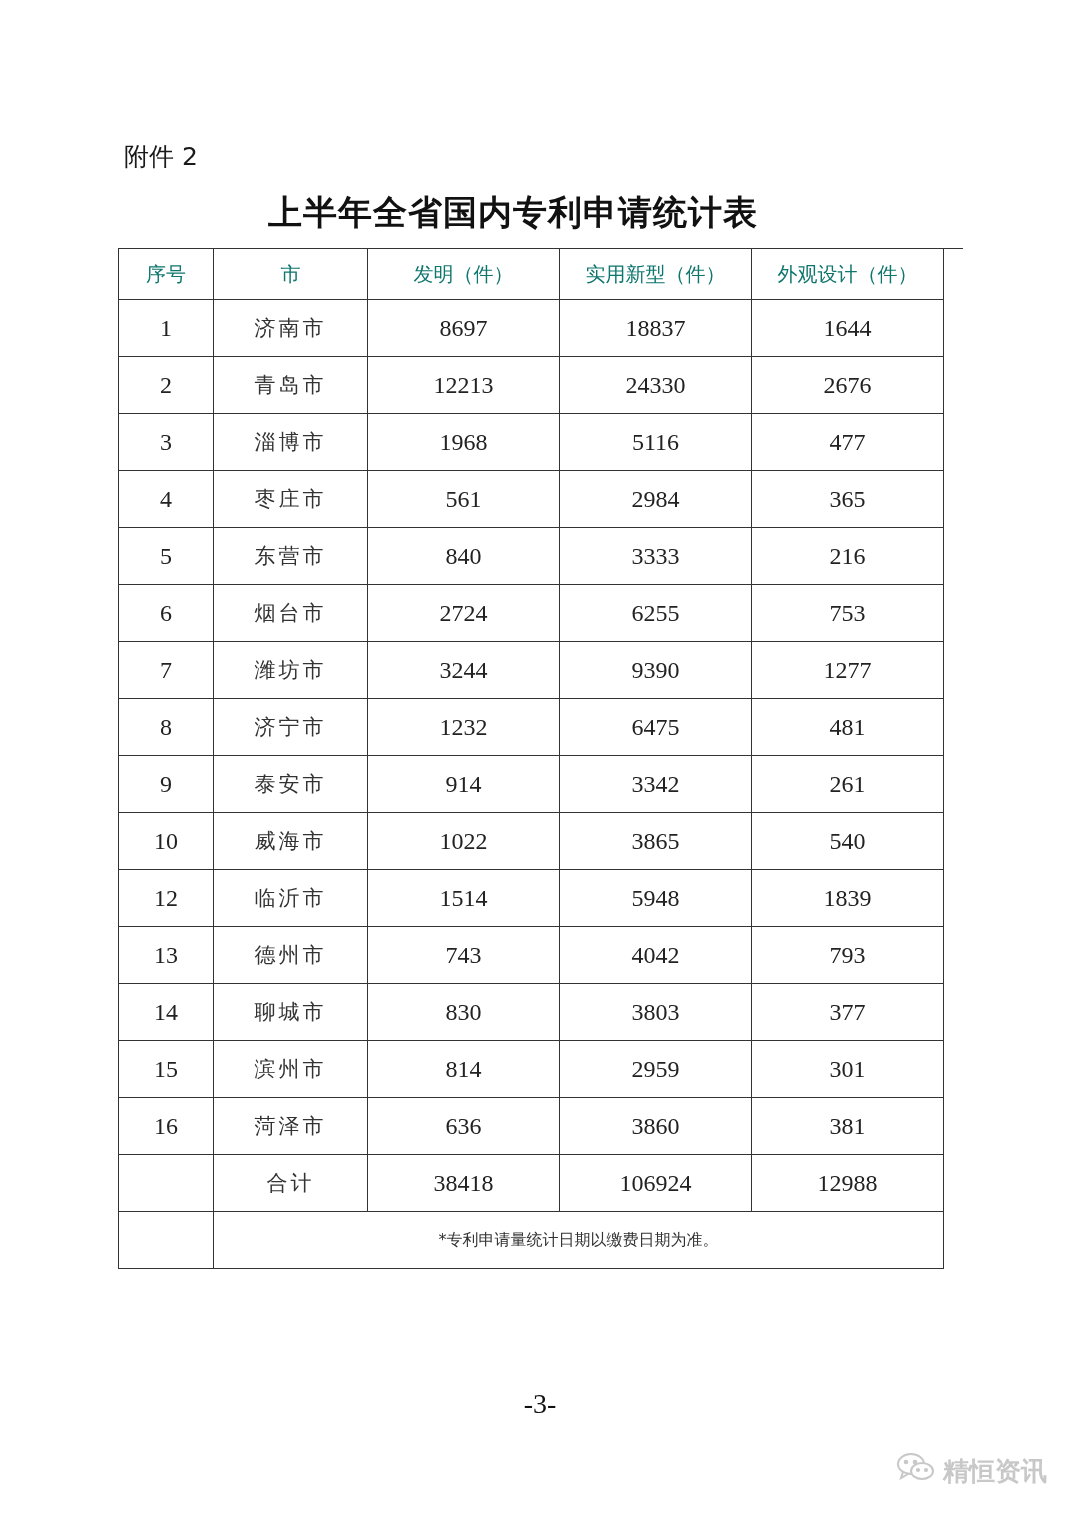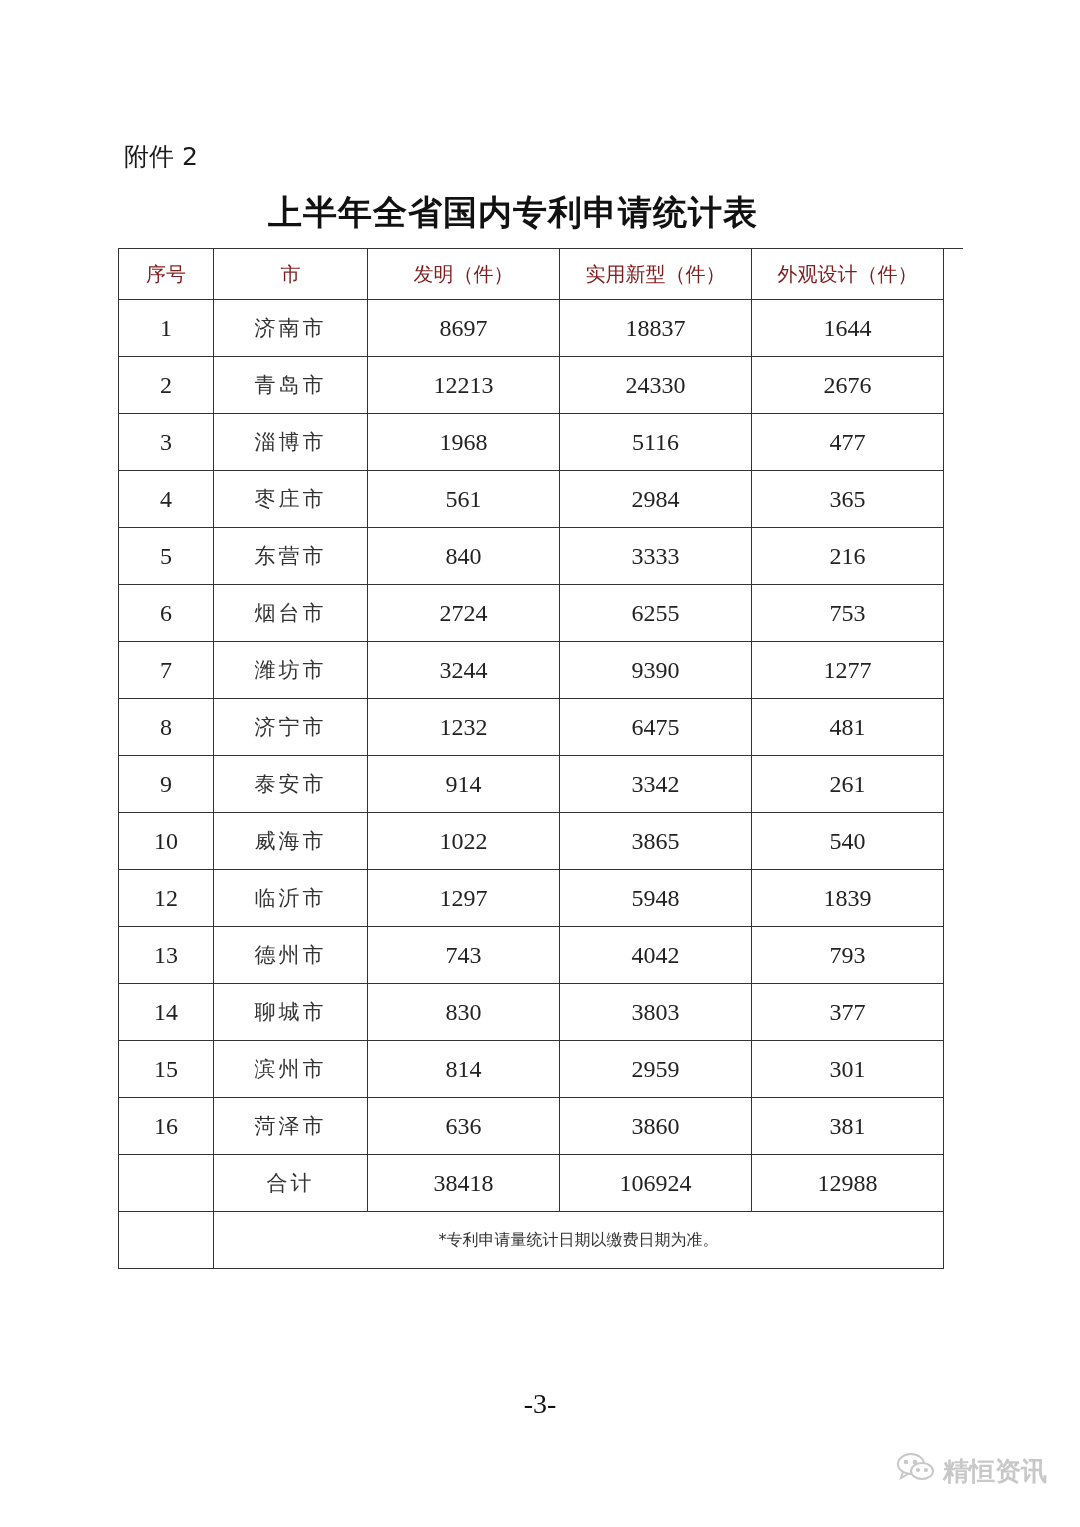--- a/index.html
+++ b/index.html
@@ -2,21 +2,21 @@
 <html><head>
 <meta charset="utf-8">
 <style>
   html, body { margin: 0; padding: 0; background: #ffffff; }
   body { width: 1080px; height: 1527px; position: relative; overflow: hidden; color: #1a1a1a; }
   .attach { position: absolute; left: 124px; top: 140px; font-family: "DejaVu Sans", sans-serif; font-size: 25px; color: #1a1a1a; }
   .title { position: absolute; left: 0; width: 1026px; top: 190px; text-align: center; font-family: "DejaVu Serif", serif; font-size: 34px; font-weight: bold; letter-spacing: 1px; color: #111; }
   .topline { position: absolute; left: 118px; top: 248px; width: 845px; height: 0; border-top: 1.5px solid #333; }
   table.stats { position: absolute; left: 118px; top: 248px; border-collapse: collapse; table-layout: fixed; }
   table.stats td, table.stats th { border: 1.5px solid #333; height: 56px; padding: 0; text-align: center; vertical-align: middle; }
-  table.stats th { font-family: "DejaVu Sans", sans-serif; font-weight: normal; font-size: 20px; color: #7f1d1d; height: 50px; border-radius: 25px; }
+  table.stats th { font-family: "DejaVu Sans", sans-serif; font-weight: normal; font-size: 20px; color: #0f766e; height: 50px; border-radius: 25px; }
   .c-idx { width: 95px; }
   .c-city { width: 154px; }
   .c-num { width: 192px; }
   td.idx, td.num { font-family: "Liberation Serif", serif; font-size: 24px; color: #222; }
   td.city { font-family: "DejaVu Sans", sans-serif; font-size: 21px; color: #333; letter-spacing: 3px; }
   td.note { text-align: left; padding-left: 8px; font-family: "DejaVu Sans", sans-serif; font-size: 16px; color: #333; }
   .pagenum { position: absolute; left: 0; width: 1080px; top: 1388px; text-align: center; font-family: "Liberation Serif", serif; font-size: 28px; color: #111; }
   .watermark { position: absolute; left: 895px; top: 1450px; display: flex; align-items: center; gap: 6px; color: #c8c8c8; font-family: "DejaVu Sans", sans-serif; font-size: 26px; font-weight: bold; }
   .watermark svg { width: 42px; height: 36px; }
 </style>
@@ -111,21 +111,21 @@
     <tr>
         <td class="idx">10</td>
         <td class="city">威海市</td>
         <td class="num">1022</td>
         <td class="num">3865</td>
         <td class="num">540</td>
       </tr>
     <tr>
         <td class="idx">12</td>
         <td class="city">临沂市</td>
-        <td class="num">1297</td>
+        <td class="num">1514</td>
         <td class="num">5948</td>
         <td class="num">1839</td>
       </tr>
     <tr>
         <td class="idx">13</td>
         <td class="city">德州市</td>
         <td class="num">743</td>
         <td class="num">4042</td>
         <td class="num">793</td>
       </tr>

